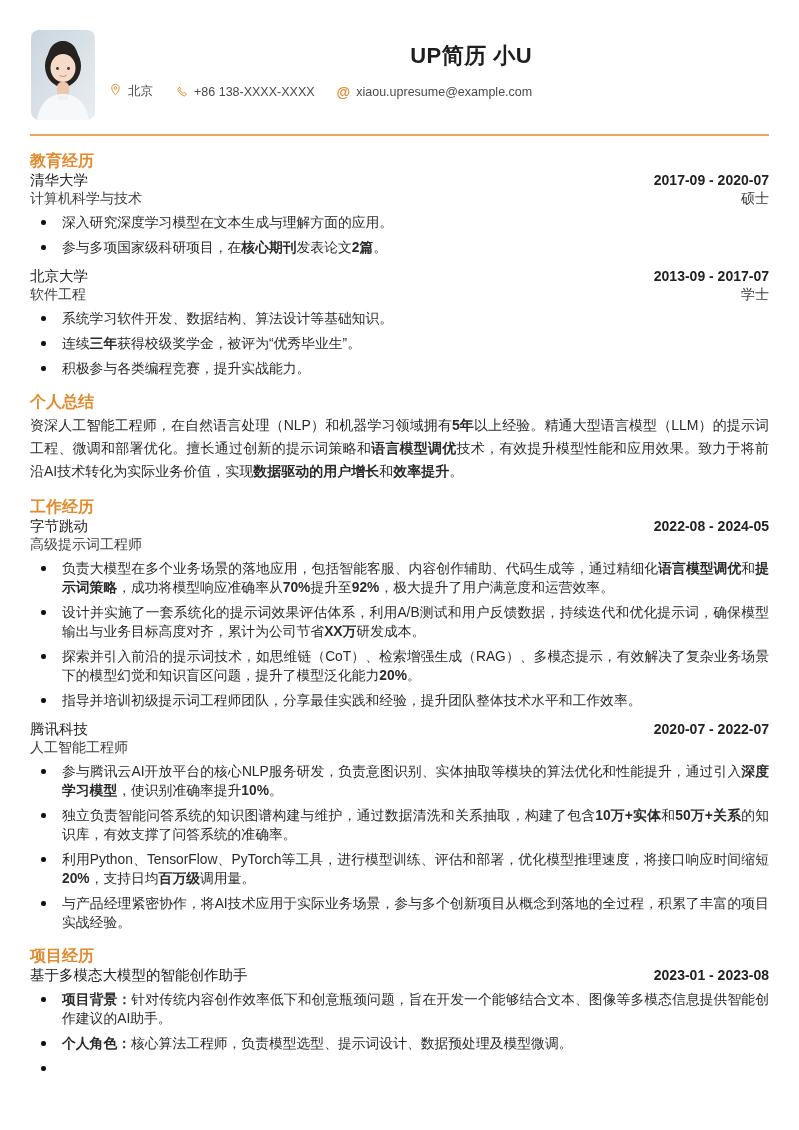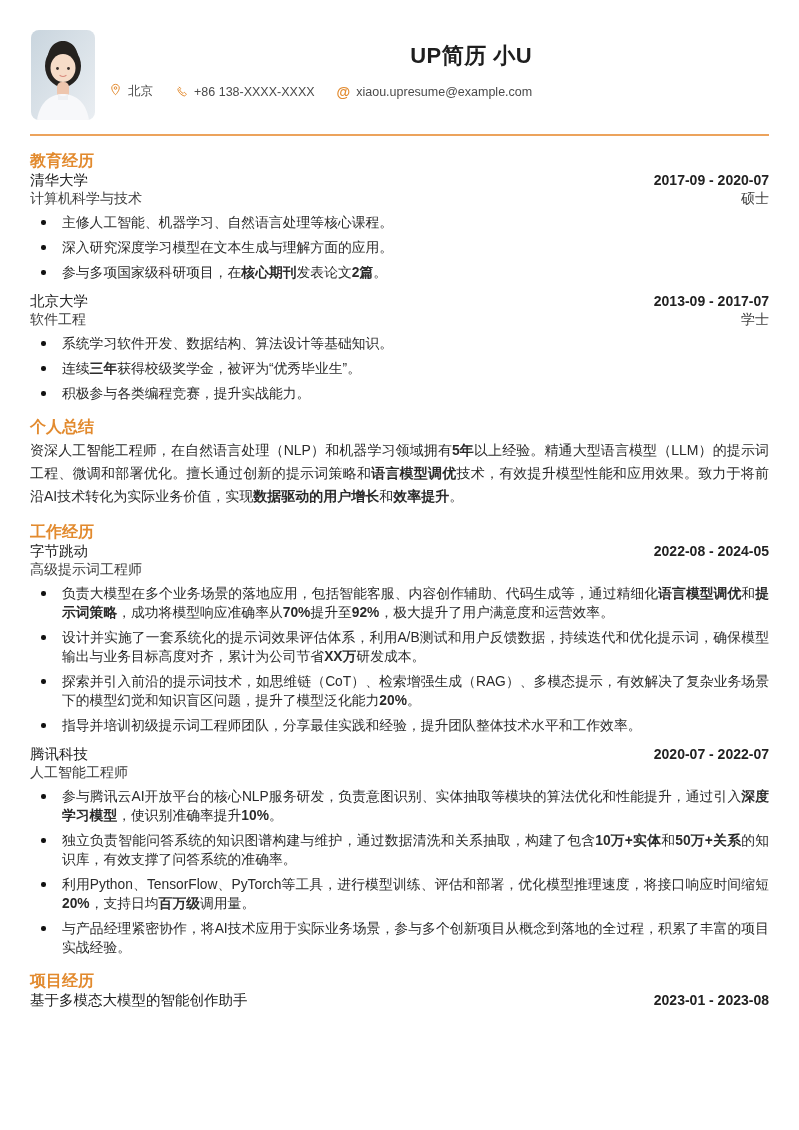--- a/index.html
+++ b/index.html
@@ -94,21 +94,20 @@
         <div class="entry">
           <div class="erow">
             <span class="etitle">清华大学</span>
             <span class="edate">2017-09 - 2020-07</span>
           </div>
           <div class="erow">
             <span class="esub">计算机科学与技术</span>
             <span class="esub">硕士</span>
           </div>
           <ul class="bullets">
-            <li class="bullet"><span>主修人工智能、机器学习、自然语言处理等核心课程。</span></li>
             <li class="bullet"><span>深入研究深度学习模型在文本生成与理解方面的应用。</span></li>
             <li class="bullet"><span>参与多项国家级科研项目，在</span><span class="b">核心期刊</span><span>发表论文</span><span class="b">2篇</span><span>。</span></li>
           </ul>
         </div>
         <div class="entry">
           <div class="erow">
             <span class="etitle">北京大学</span>
             <span class="edate">2013-09 - 2017-07</span>
           </div>
           <div class="erow">
@@ -159,16 +158,21 @@
           </ul>
         </div>
       </section>
       <section>
         <h2 class="sec-title">项目经历</h2>
         <div class="entry">
           <div class="erow">
             <span class="etitle">基于多模态大模型的智能创作助手</span>
             <span class="edate">2023-01 - 2023-08</span>
           </div>
+          <ul class="bullets">
+            <li class="bullet"><span class="b">项目背景：</span><span>针对传统内容创作效率低下和创意瓶颈问题，旨在开发一个能够结合文本、图像等多模态信息提供智能创作建议的AI助手。</span></li>
+            <li class="bullet"><span class="b">个人角色：</span><span>核心算法工程师，负责模型选型、提示词设计、数据预处理及模型微调。</span></li>
+            <li class="bullet"></li>
+          </ul>
         </div>
       </section>
     </main>
 </div>
 
 </body></html>

